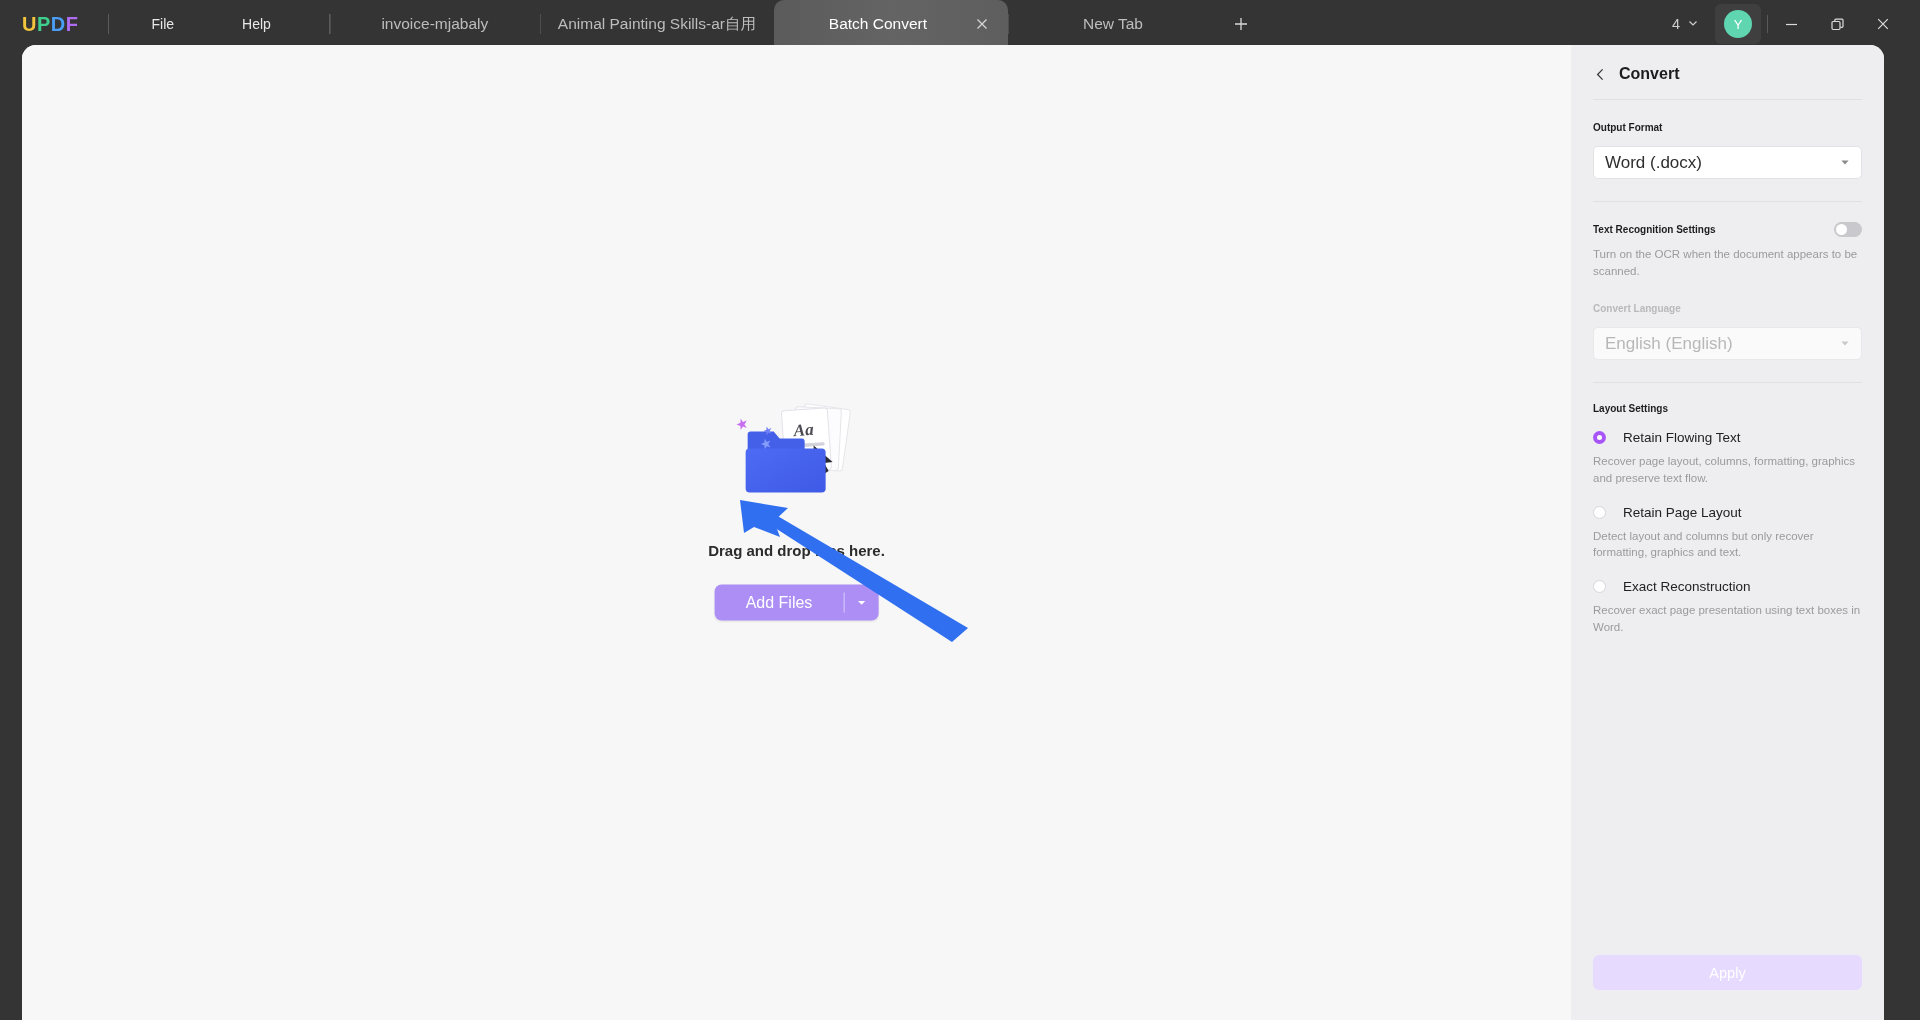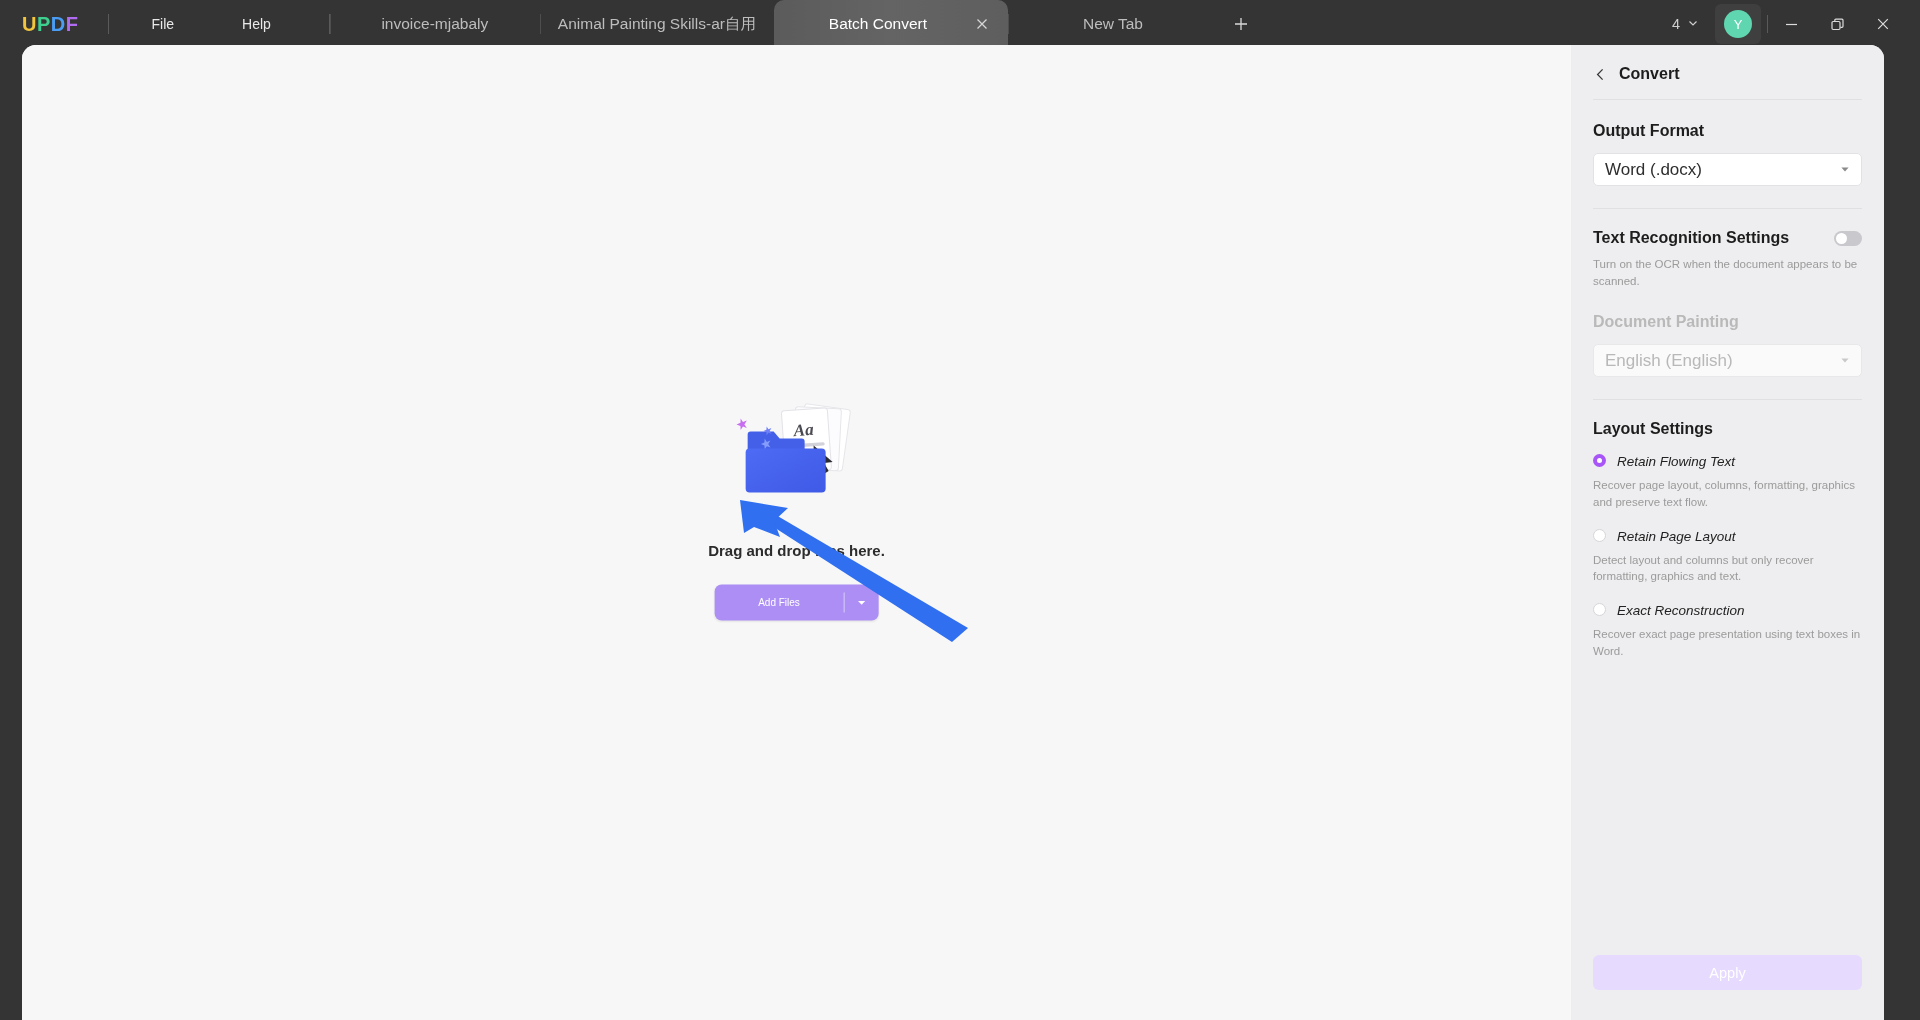--- a/index.html
+++ b/index.html
@@ -97,21 +97,21 @@
     font-size:15px; font-weight:bold; color:#2c2c2c; margin-bottom:26px;
   }
   #addfiles{
     display:flex; align-items:stretch;
     background:#ac8ef5; border-radius:7px; overflow:hidden;
     height:36px; min-width:164px;
     box-shadow:0 1px 2px rgba(0,0,0,.07);
   }
   #addfiles-label{
     flex:1; display:flex; align-items:center; justify-content:center;
-    color:#ffffff; font-size:10px; padding:0 22px;
+    color:#ffffff; font-size:16px; padding:0 22px;
   }
   #addfiles-divider{ width:1px; background:rgba(255,255,255,.55); margin:8px 0; }
   #addfiles-caret{
     width:34px; display:flex; align-items:center; justify-content:center; color:#ffffff;
   }
 
   
   #annot{ position:absolute; left:0; top:0; width:100%; height:100%; pointer-events:none; }
 
   
@@ -122,21 +122,21 @@
   }
   #panel-head{
     display:flex; align-items:center; gap:11px;
     padding:20px 22px 16px 22px;
   }
   #panel-back{ color:#3a3a3a; display:flex; align-items:center; }
   #panel-title{ font-size:16px; font-weight:bold; color:#1d1d1d; }
   .hr{ height:1px; background:#e0e0e2; margin:0 22px; }
   #panel-body{ flex:1; padding:0 22px; overflow:hidden; }
   .sec-title{
-    font-size:16px; font-weight:bold; color:#1d1d1d;
+    font-size:10px; font-weight:bold; color:#1d1d1d;
     margin-top:22px; margin-bottom:13px;
   }
   .select{
     height:33px; background:#ffffff; border:1px solid #e2e2e4; border-radius:5px;
     display:flex; align-items:center; padding:0 11px;
     font-size:17px; color:#2e2e2e;
   }
   .select .caret{ margin-left:auto; color:#8a8a8a; font-size:9px; }
   .select.disabled{ background:#fafafa; color:#b8b8b8; border-color:#e8e8ea; }
   .select.disabled .caret{ color:#c9c9c9; }
@@ -147,21 +147,21 @@
   }
   .toggle .knob{
     position:absolute; left:2px; top:2px; width:11px; height:11px;
     border-radius:50%; background:#ffffff;
   }
   .hint{
     font-size:11.5px; color:#9b9b9b; line-height:1.45; margin-top:9px;
   }
   .sec-title.dim{ color:#b9b9b9; }
   .radio-row{
-    display:flex; gap:11px; margin-top:16px;font-style:italic;
+    display:flex; align-items:center; gap:17px; margin-top:16px;
   }
   .radio{
     width:13px; height:13px; border-radius:50%; flex:0 0 auto;
     background:#ffffff; border:1px solid #d6d6d8;
   }
   .radio.on{
     background:#a855f7; border:none;
     display:flex; align-items:center; justify-content:center;
   }
   .radio.on::after{
@@ -350,21 +350,21 @@
       <div class="hr" style="margin:22px 0 0 0;"></div>
 
       <div class="row-between" style="margin-top:20px;">
         <span class="sec-title" style="margin:0;">Text Recognition Settings</span>
         <span class="toggle">
           <span class="knob"></span>
         </span>
       </div>
       <div class="hint">Turn on the OCR when the document appears to be scanned.</div>
 
-      <div class="sec-title dim" style="margin-top:24px;">Document Painting</div>
+      <div class="sec-title dim" style="margin-top:24px;">Convert Language</div>
       <div class="select disabled">
         <span>English (English)</span>
         <span class="caret">
           <svg width="10" height="10" viewBox="0 0 10 10" fill="currentColor">
               <path d="M1.4 3.6 L8.6 3.6 L5 7.4 Z"></path>
             </svg>
         </span>
       </div>
 
       <div class="hr" style="margin:22px 0 0 0;"></div>

